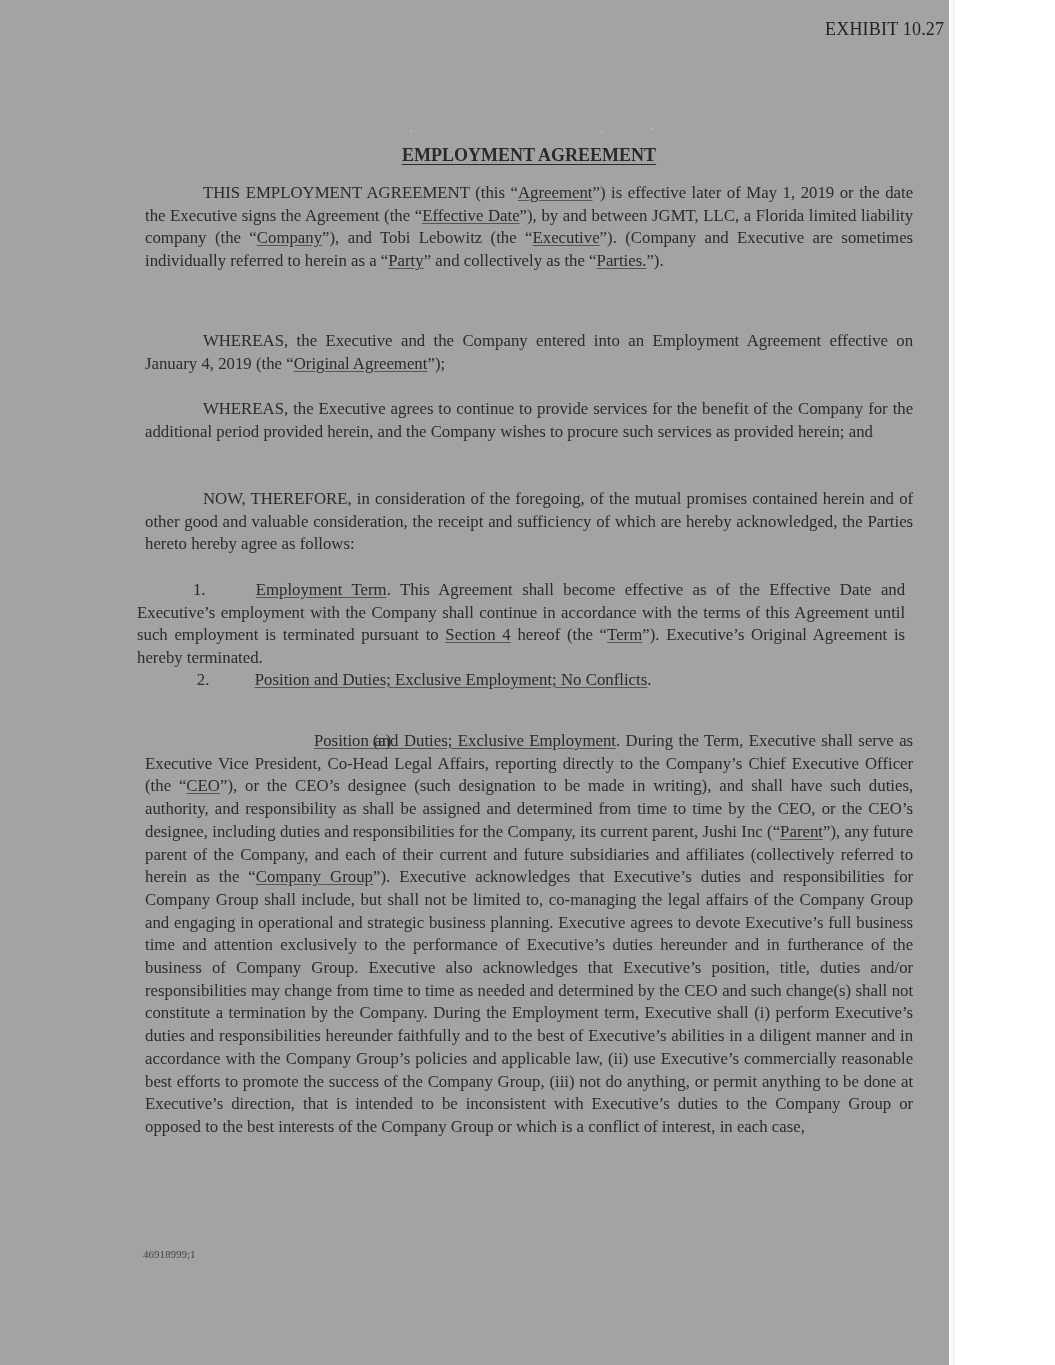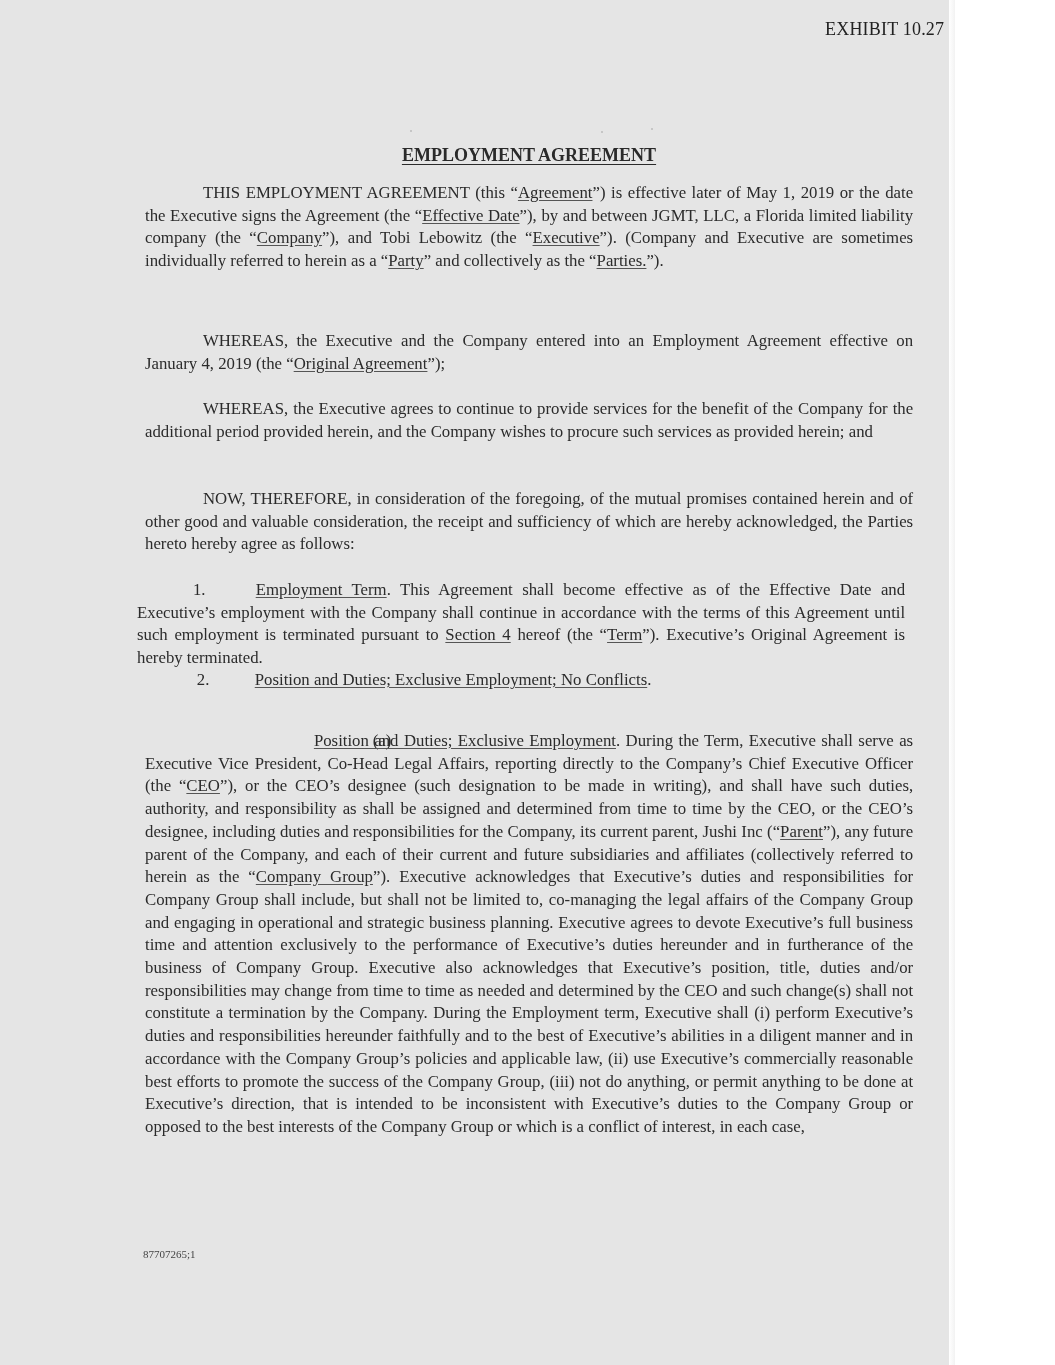--- a/index.html
+++ b/index.html
@@ -13,21 +13,21 @@
       position: relative;
       overflow: hidden;
       font-family: "Liberation Serif", "DejaVu Serif", serif;
       color: #262626;
     }
     .page {
       position: absolute;
       left: 0; top: 0;
       width: 955px;
       height: 1365px;
-      background: #e5e5e5;
+      background: #a3a3a3;
     }
     .edge-shadow {
       position: absolute;
       right: 0; top: 0;
       width: 6px;
       height: 1365px;
       background: linear-gradient(to right, #ffffff, #f2f2f2);
     }
     .exhibit {
       position: absolute;
@@ -143,14 +143,14 @@
       <span class="s2-num">2.</span><span class="u">Position and Duties; Exclusive Employment; No Conflicts</span><span>.</span>
     </p>
   </div>
 
   <div class="body" id="p-s2a">
     <p class="para s2a">
       <span class="s2a-num">(a)</span><span class="u">Position and Duties; Exclusive Employment</span><span>. During the Term, Executive shall serve as Executive Vice President, Co-Head Legal Affairs, reporting directly to the Company’s Chief Executive Officer (the “</span><span class="u">CEO</span><span>”), or the CEO’s designee (such designation to be made in writing), and shall have such duties, authority, and responsibility as shall be assigned and determined from time to time by the CEO, or the CEO’s designee, including duties and responsibilities for the Company, its current parent, Jushi Inc (“</span><span class="u">Parent</span><span>”), any future parent of the Company, and each of their current and future subsidiaries and affiliates (collectively referred to herein as the “</span><span class="u">Company Group</span><span>”).  Executive acknowledges that Executive’s duties and responsibilities for Company Group shall include, but shall not be limited to, co-managing the legal affairs of the Company Group and engaging in operational and strategic business planning. Executive agrees to devote Executive’s full business time and attention exclusively to the performance of Executive’s duties hereunder and in furtherance of the business of Company Group.  Executive also acknowledges that Executive’s position, title, duties and/or responsibilities may change from time to time as needed and determined by the CEO and such change(s) shall not constitute a termination by the Company.  During the Employment term, Executive shall (i) perform Executive’s duties and responsibilities hereunder faithfully and to the best of Executive’s abilities in a diligent manner and in accordance with the Company Group’s policies and applicable law, (ii) use Executive’s commercially reasonable best efforts to promote the success of the Company Group, (iii) not do anything, or permit anything to be done at Executive’s direction, that is intended to be inconsistent with Executive’s duties to the Company Group or opposed to the best interests of the Company Group or which is a conflict of interest, in each case,</span>
     </p>
   </div>
 
-  <div class="footer-id">87707265;1</div>
+  <div class="footer-id">46918999;1</div>
 </div>
 
 </body></html>

